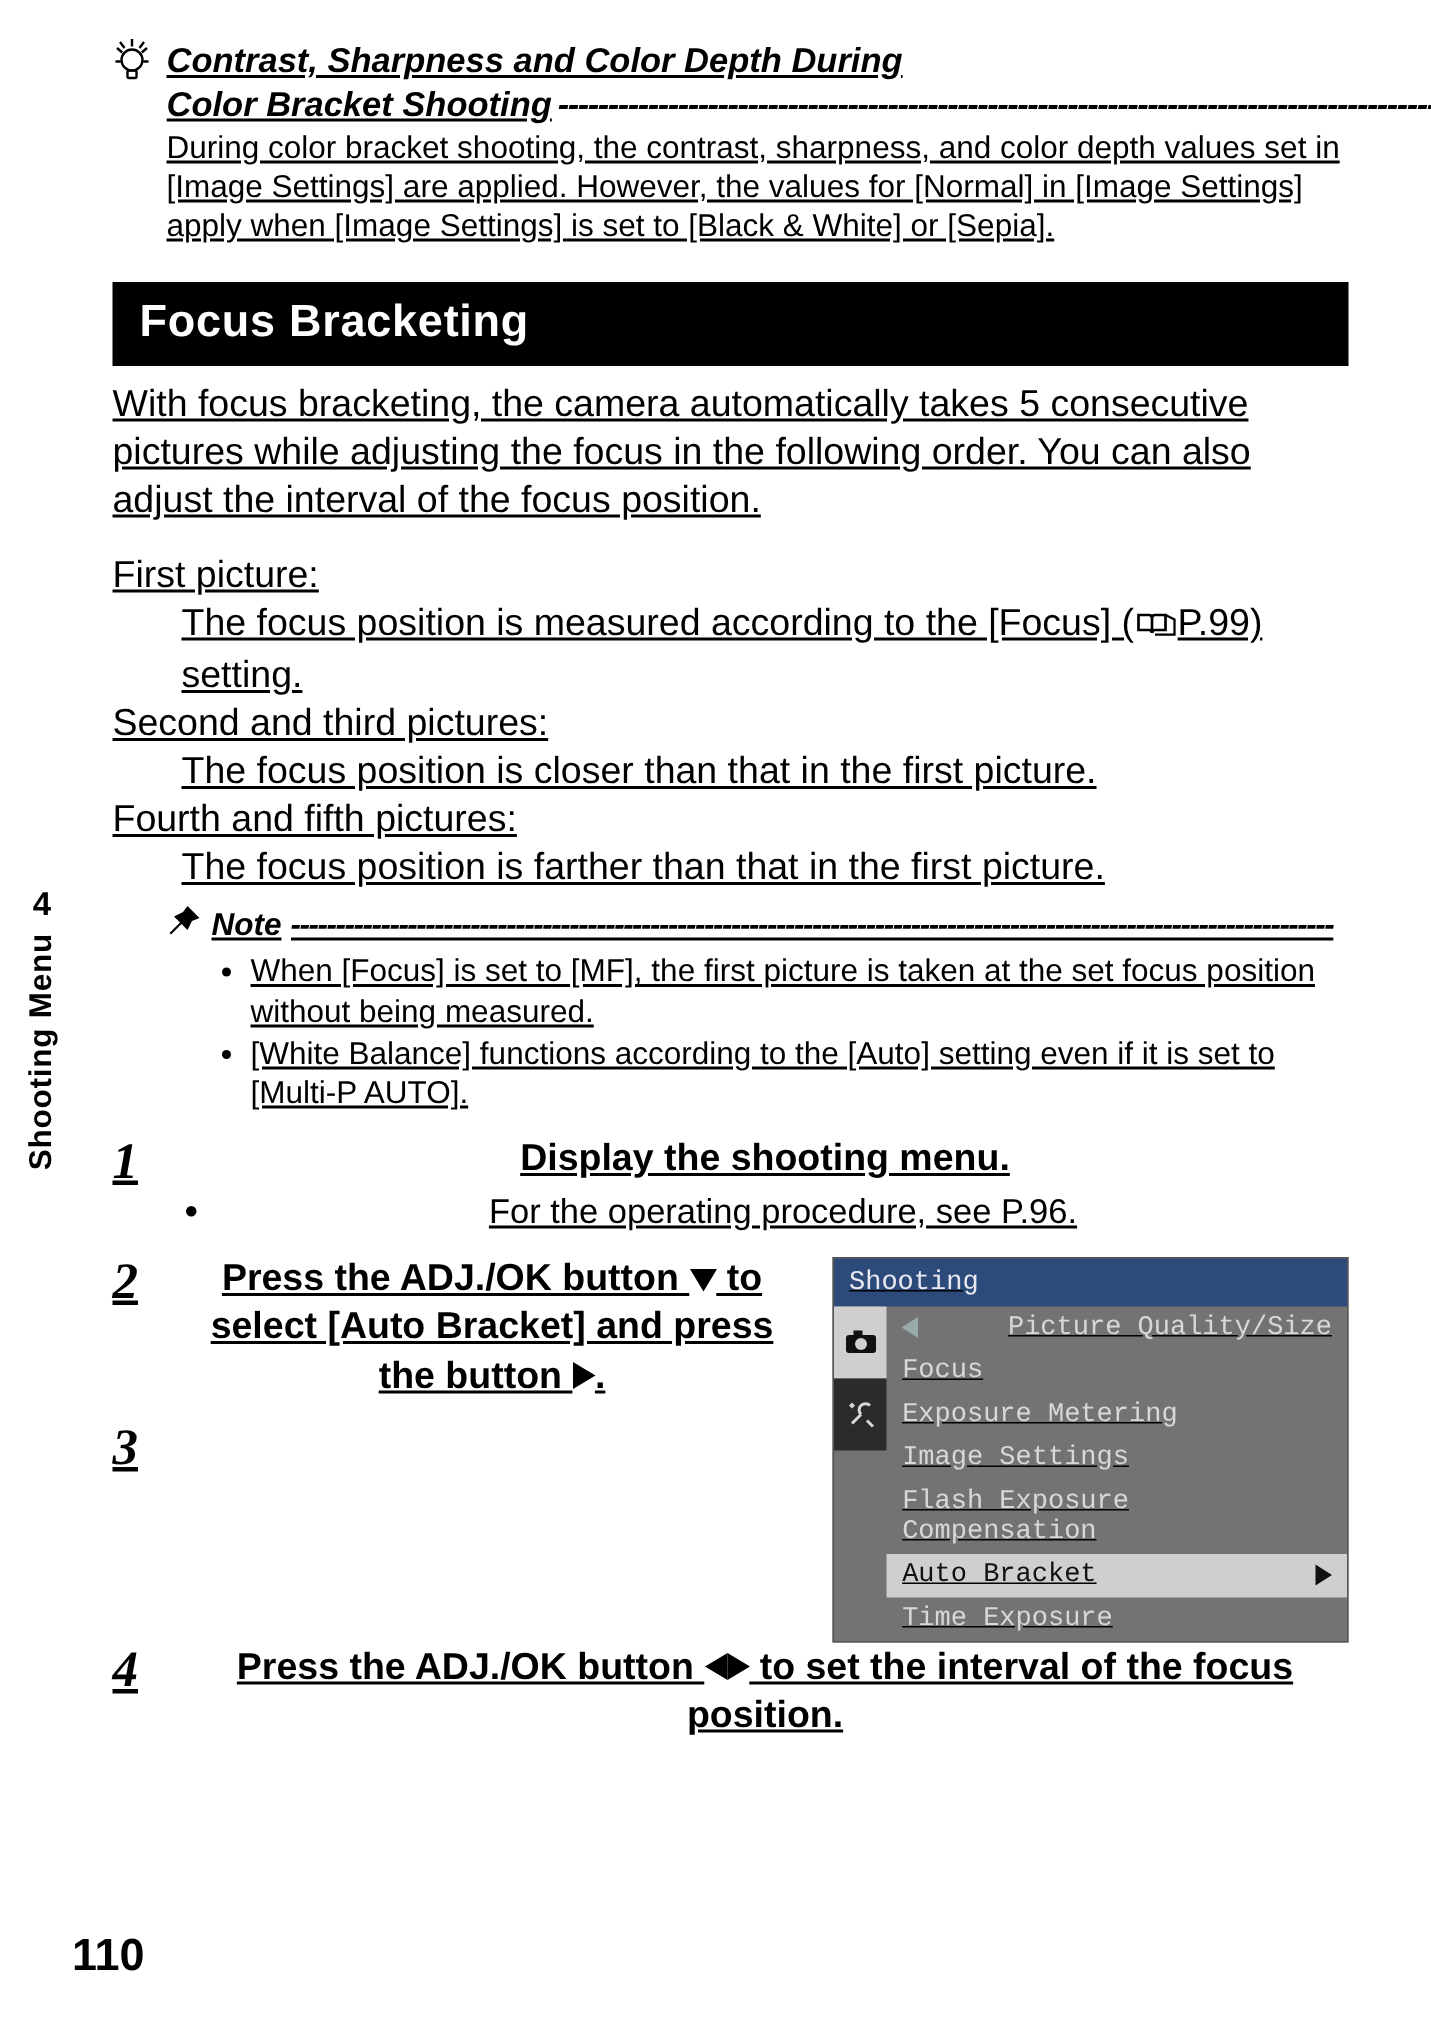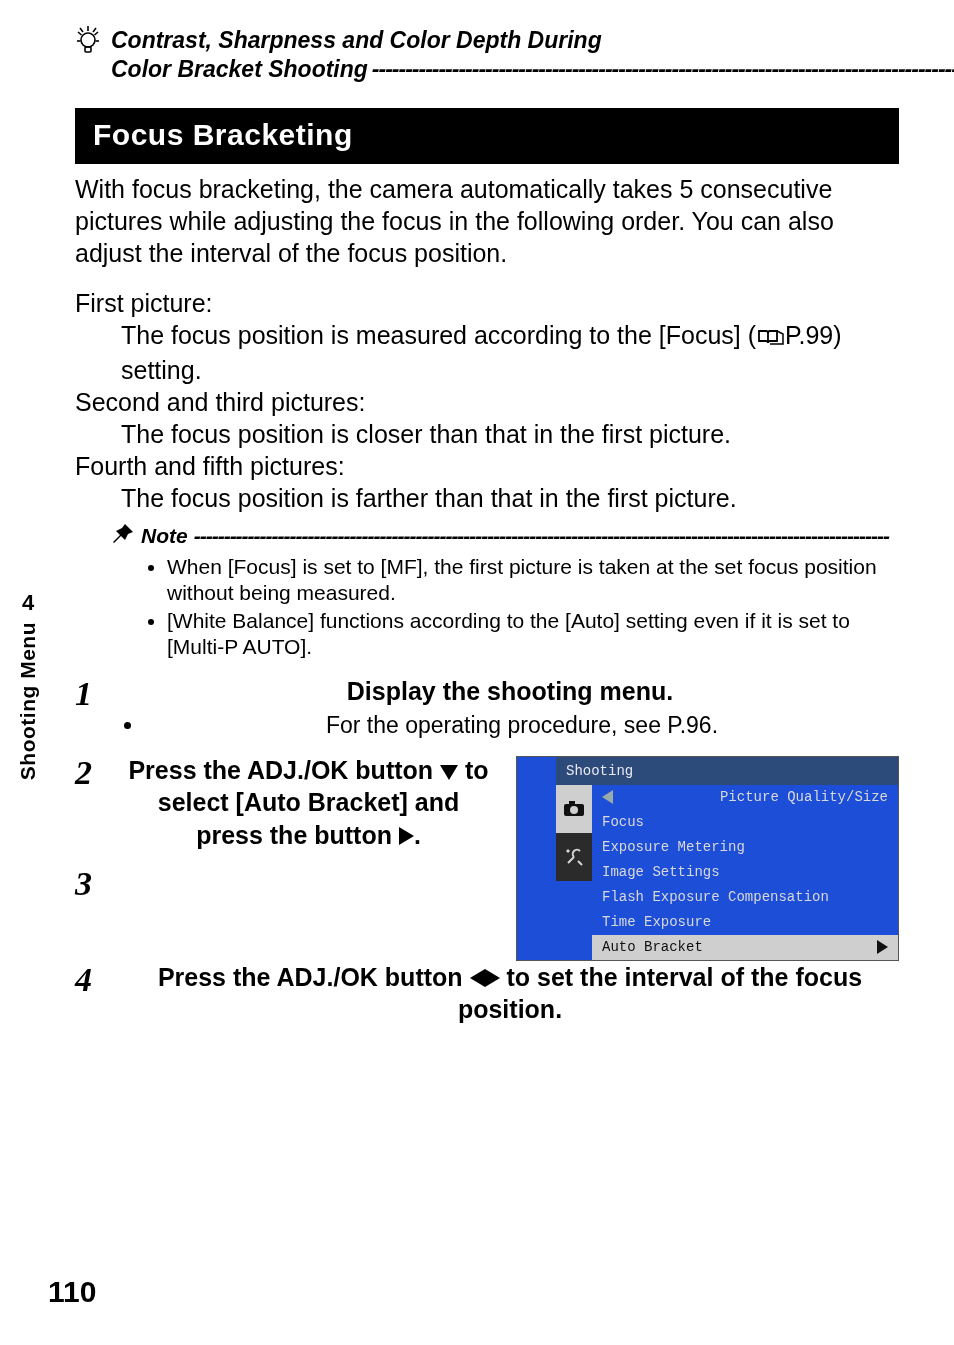--- a/index.html
+++ b/index.html
@@ -10,20 +10,21 @@
     font-family: Arial, Helvetica, sans-serif;
     color: #000;
     background: #fff;
   }
   .page {
     position: relative;
     width: 954px;
     min-height: 1345px;
     box-sizing: border-box;
     padding: 20px 55px 30px 75px;
+    text-decoration: underline;
   }
 
   
   .tip-block { margin-top: 6px; }
   .tip-head {
     display: flex;
     align-items: flex-start;
     gap: 10px;
   }
   .bulb {
@@ -155,27 +156,26 @@
     display: flex;
     align-items: flex-start;
     gap: 20px;
   }
   .step-row .step-title { flex: 1 1 auto; }
 
   
   .lcd {
     flex: 0 0 342px;
     width: 342px;
-    background: #1d4ed8;
+    background: #737373;
     border: 1px solid #555;
     font-family: "Lucida Console","Courier New",monospace;
     color: #d8d8d8;
-    font-size: 14px;
+    font-size: 18px;
     margin-top: 2px;
-    padding-left: 39px;
   }
   .lcd-title {
     background: #2c4a7a;
     color: #e8e8f0;
     padding: 6px 10px;
   }
   .lcd-body { display: flex; }
   .lcd-tabs {
     width: 36px;
     display: flex;
@@ -221,21 +221,21 @@
     font-weight: bold;
     font-size: 21px;
     letter-spacing: 0.5px;
     margin: 0 auto;
     transform: rotate(180deg);
   }
 
   .page-num {
     position: absolute;
     left: 48px;
-    bottom: 36px;
+    bottom: 24px;
     font-weight: bold;
     font-size: 30px;
   }
 
   .tri {
     display:inline-block;
     width:0;height:0;
     vertical-align: -1px;
   }
   .tri-down { border-left:9px solid transparent; border-right:9px solid transparent; border-top:15px solid #000; }
@@ -268,20 +268,21 @@
       </svg>
     </span>
     <div style="flex:1 1 auto;">
       <div class="tip-title">Contrast, Sharpness and Color Depth During</div>
       <div class="tip-title tip-line2">
         <span>Color Bracket Shooting </span>
         <span class="dashes">--------------------------------------------------------------------------------------------------------------------</span>
       </div>
     </div>
   </div>
+  <div class="tip-body">During color bracket shooting, the contrast, sharpness, and color depth values set in [Image Settings] are applied. However, the values for [Normal] in [Image Settings] apply when [Image Settings] is set to [Black &amp; White] or [Sepia].</div>
 </div>
 
 <div class="section-bar">Focus Bracketing</div>
 
 <div class="body-text">With focus bracketing, the camera automatically takes 5 consecutive pictures while adjusting the focus in the following order. You can also adjust the interval of the focus position.</div>
 
 <div class="para-block">
   <div>First picture:</div>
   <div class="indent1">
     <span>The focus position is measured according to the [Focus] (</span><span class="ref-icon"><svg width="28" height="20" viewBox="0 0 28 20">
@@ -371,27 +372,27 @@
               </div>
           <div class="lcd-item">
                 <span>Exposure Metering</span>
               </div>
           <div class="lcd-item">
                 <span>Image Settings</span>
               </div>
           <div class="lcd-item">
                 <span>Flash Exposure Compensation</span>
               </div>
-          <div class="lcd-item">
-                <span>Time Exposure</span>
-              </div>
           <div class="lcd-item hi">
             <span>Auto Bracket</span>
             <span class="tri tri-right-sm lcd-play"></span>
           </div>
+          <div class="lcd-item">
+                <span>Time Exposure</span>
+              </div>
         </div>
       </div>
     </div>
   </div>
 
   <div class="step">
     <div class="step-num">4</div>
     <div class="step-body">
       <div class="step-title">
         <span>Press the ADJ./OK button </span><span class="tri tri-left"></span><span class="tri tri-right"></span><span> to set the interval of the focus position.</span>

